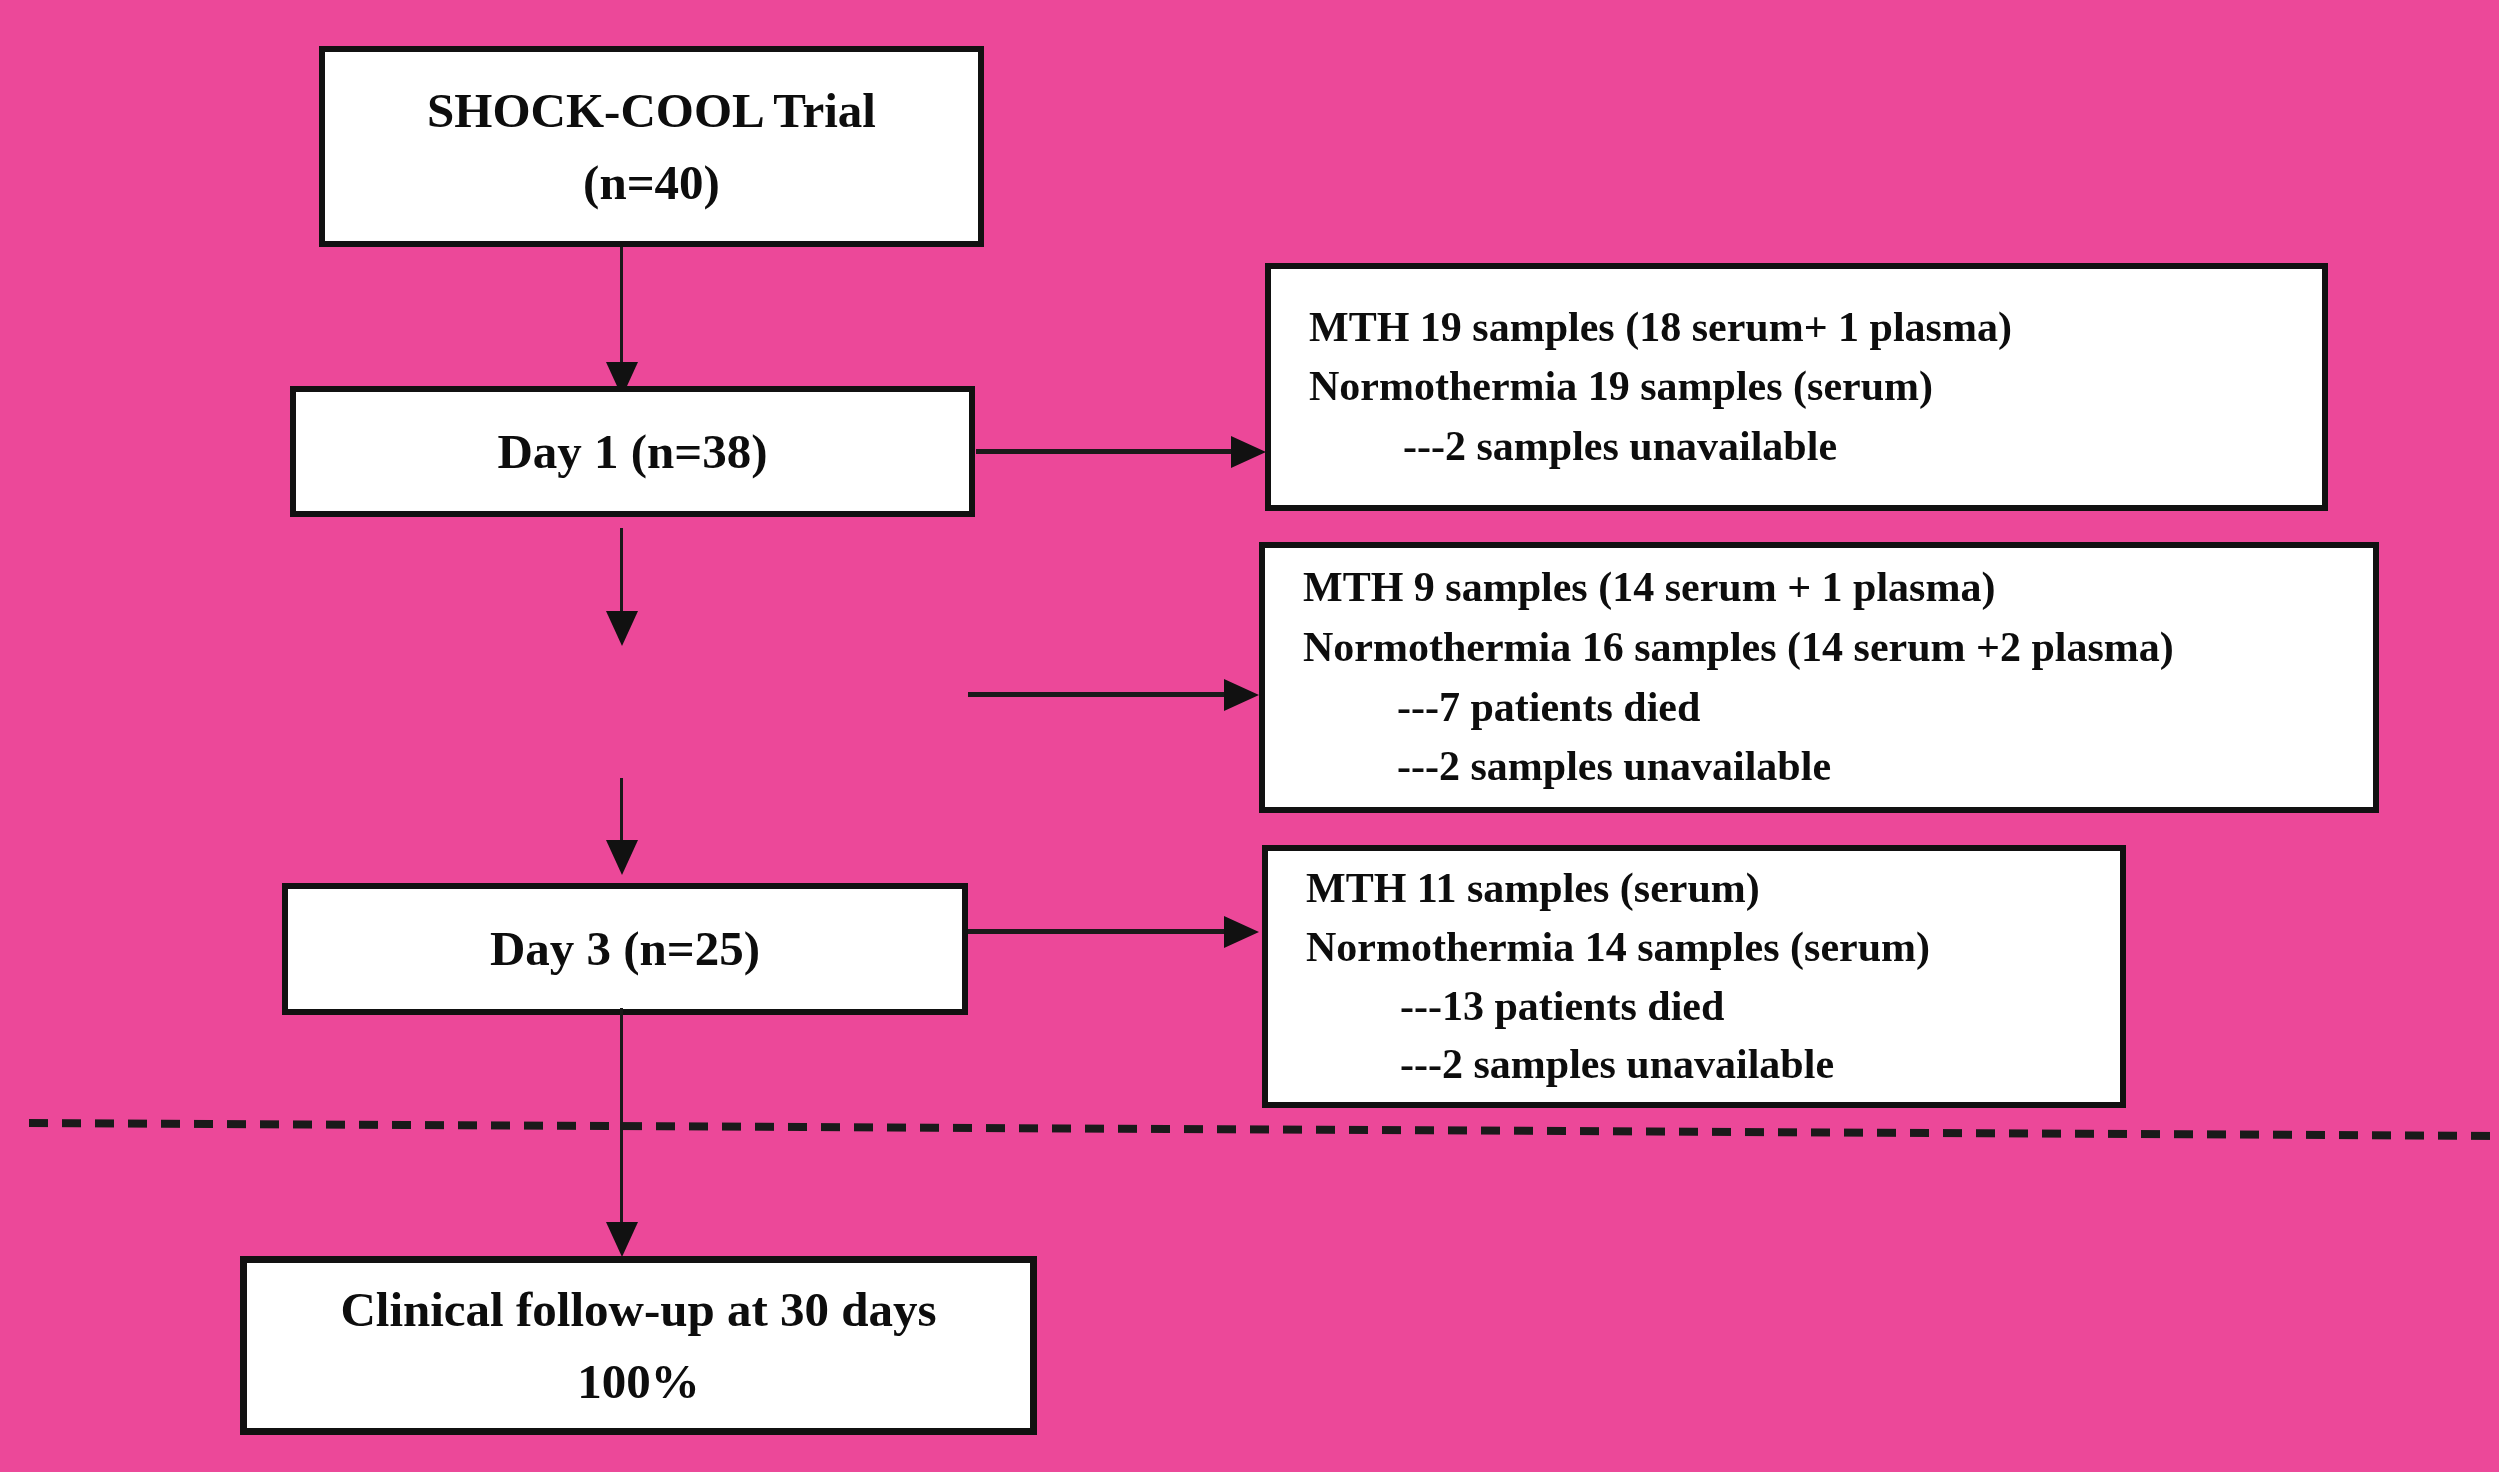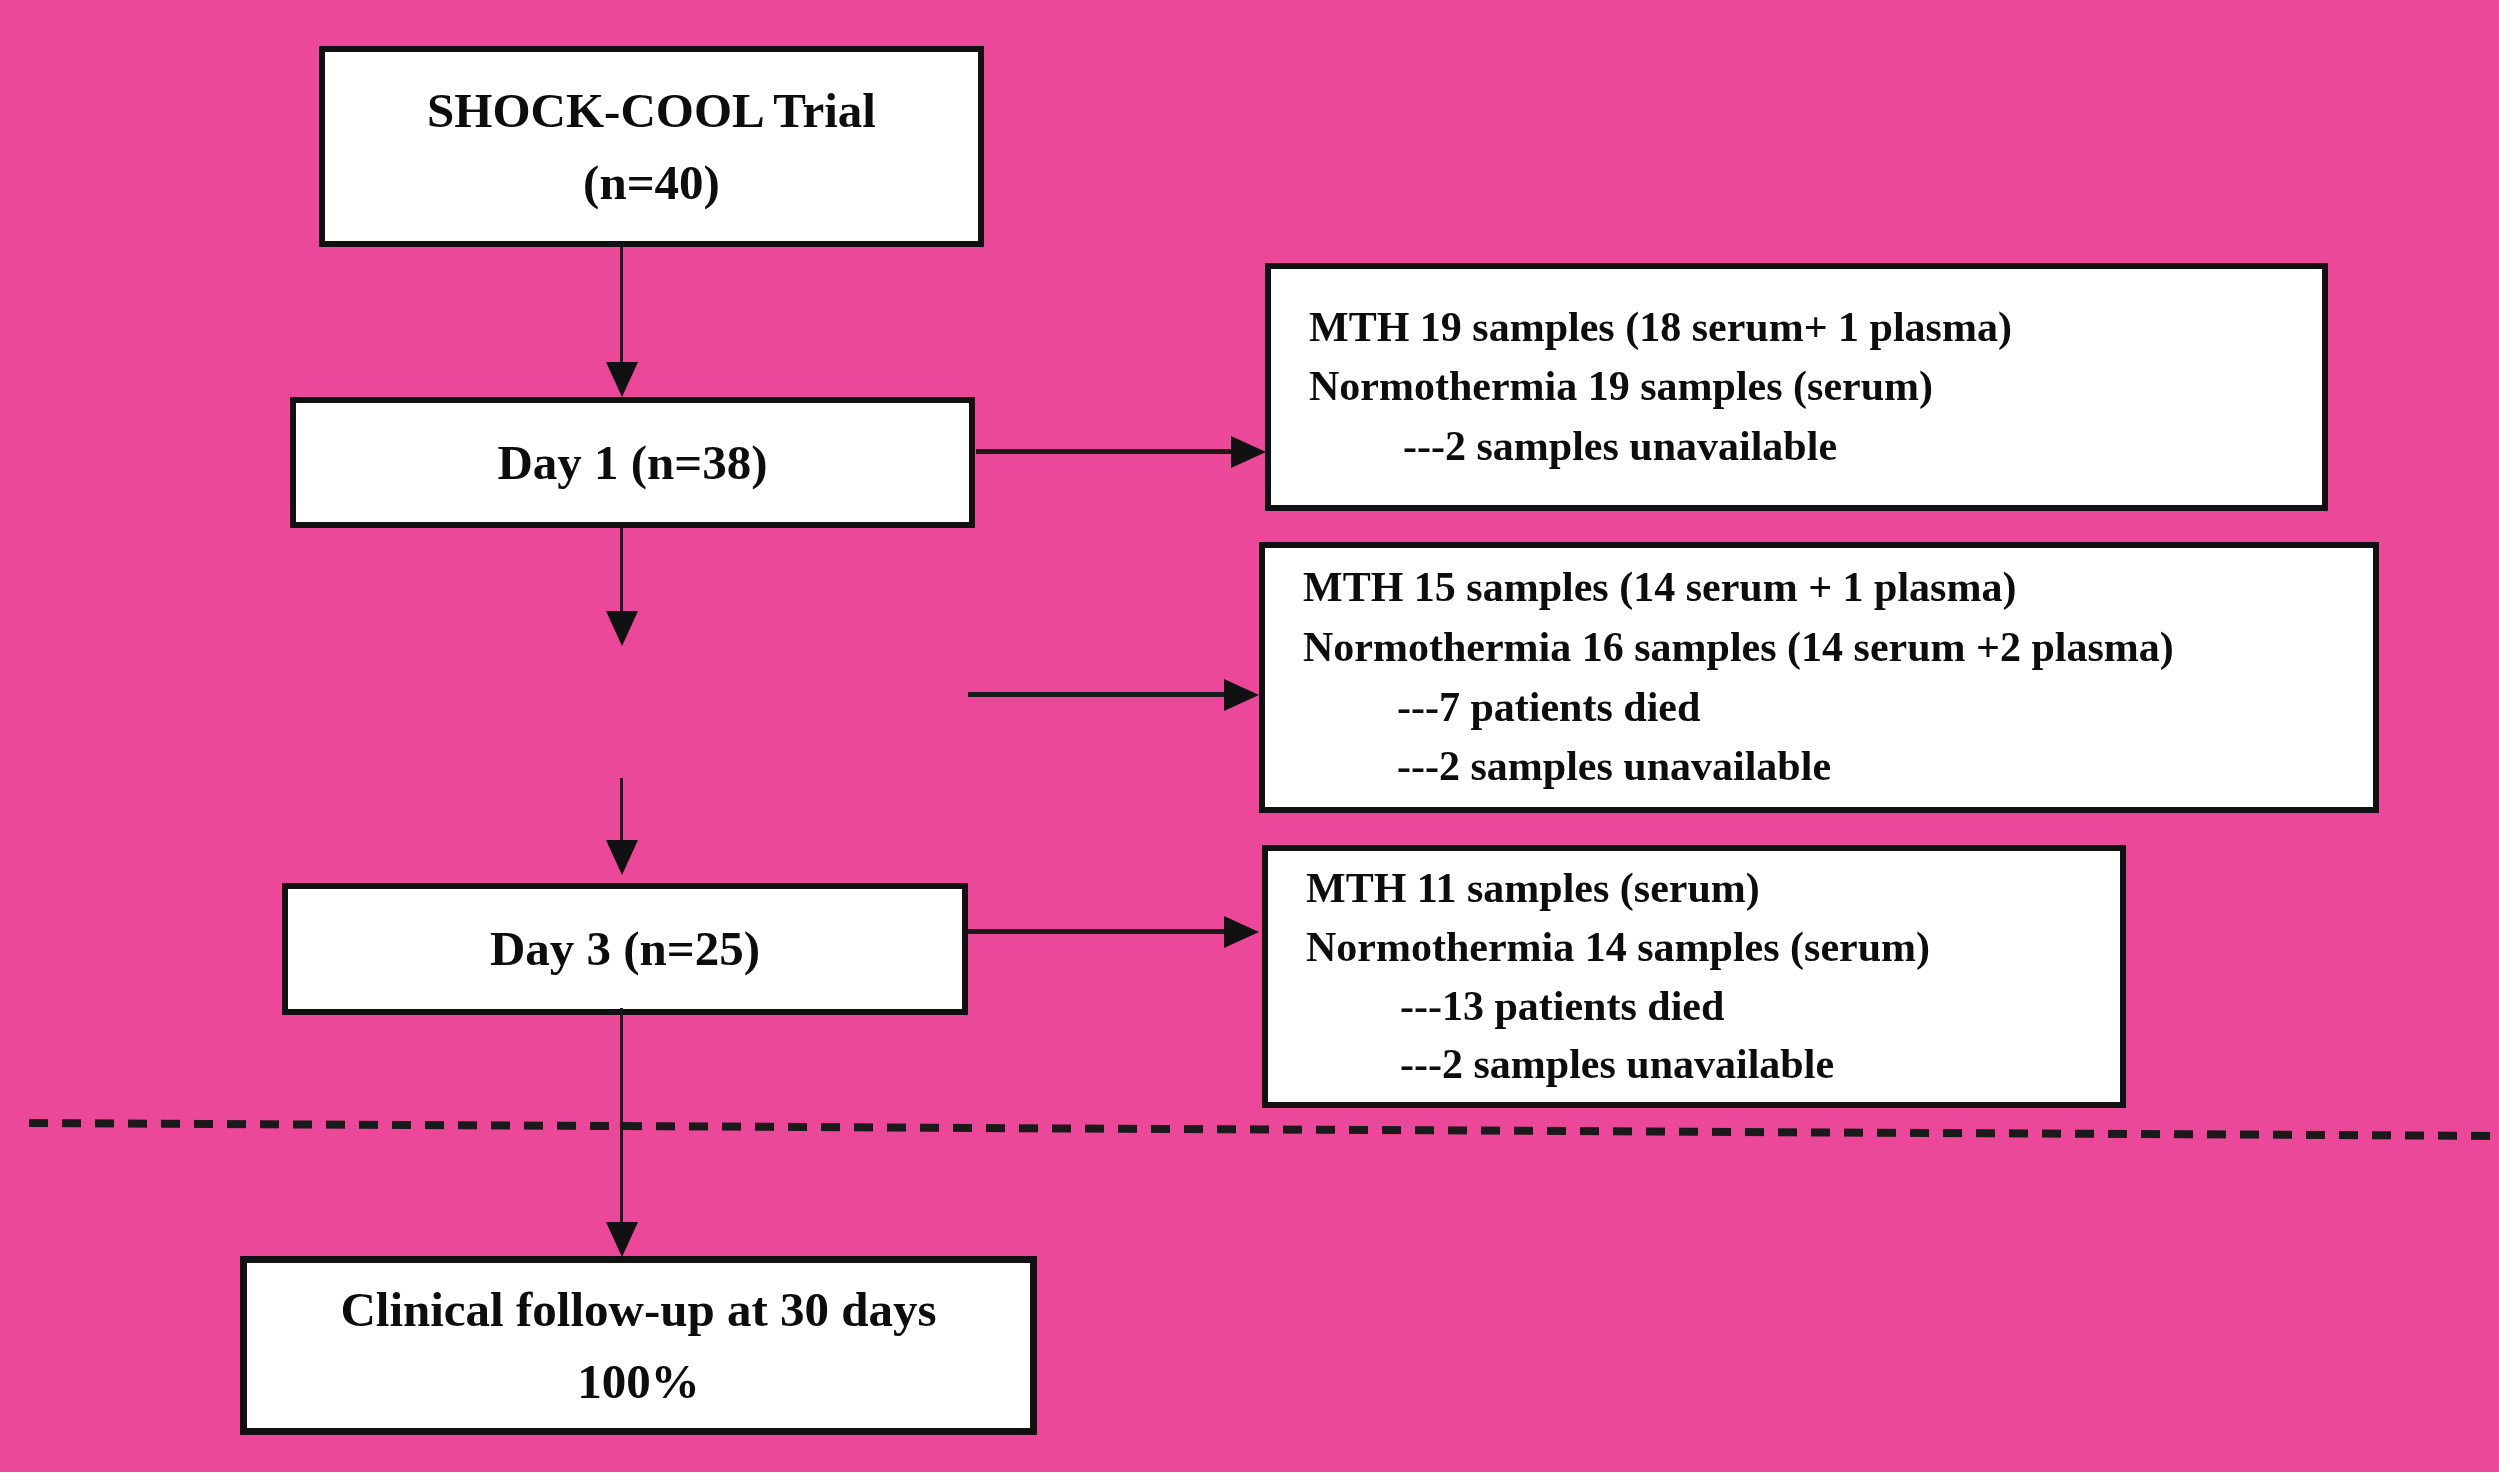--- a/index.html
+++ b/index.html
@@ -39,21 +39,21 @@
     text-align: left;
     font-weight: bold;
     font-size: 42px;
     line-height: 1.42;
     padding-left: 38px;
     padding-right: 16.7px;
   }
   .side-box .indent { padding-left: 94px; }
 
   #box-trial    { left: 319px;  top: 46px;   width: 665px;  height: 201px; }
-  #box-day1     { left: 290px;  top: 397px;  width: 685px;  height: 131px; }
+  #box-day1     { left: 290px;  top: 386px;  width: 685px;  height: 131px; }
   #box-day2     { left: 282px;  top: 646px;  width: 686px;  height: 132px; }
   #box-day3     { left: 282px;  top: 875px; width: 686px;  height: 132px; margin-top: 8px; }
   #box-followup { left: 208px;  top: 1256px; width: 797px;  height: 179px; border-width: 7.5px; margin-left: 32px; }
 
   #box-side1 { left: 1265px; top: 263px;  width: 1063px; height: 248px; }
   #box-side2 { left: 1259px; top: 542px;  width: 1120px; height: 271px; }
   #box-side3 { left: 1262px; top: 845px; width: 864px; height: 263px; line-height: 1.40; }
 
   
   .arrow-v {
@@ -146,21 +146,21 @@
     <div class="head"></div>
   </div>
 
 
   <div class="arrow-h" id="arrow-day2-side">
     <div class="shaft"></div>
     <div class="head"></div>
   </div>
 
   <div class="box side-box" id="box-side2">
-    <div>MTH 15 samples (14 serum + 1 plasma)</div>
+    <div>MTH 9 samples (14 serum + 1 plasma)</div>
     <div>Normothermia 16 samples (14 serum +2 plasma)</div>
     <div class="indent">---7 patients died</div>
     <div class="indent">---2 samples unavailable</div>
   </div>
 
   <div class="arrow-v" id="arrow-day2-day3">
     <div class="shaft"></div>
     <div class="head"></div>
   </div>
 

